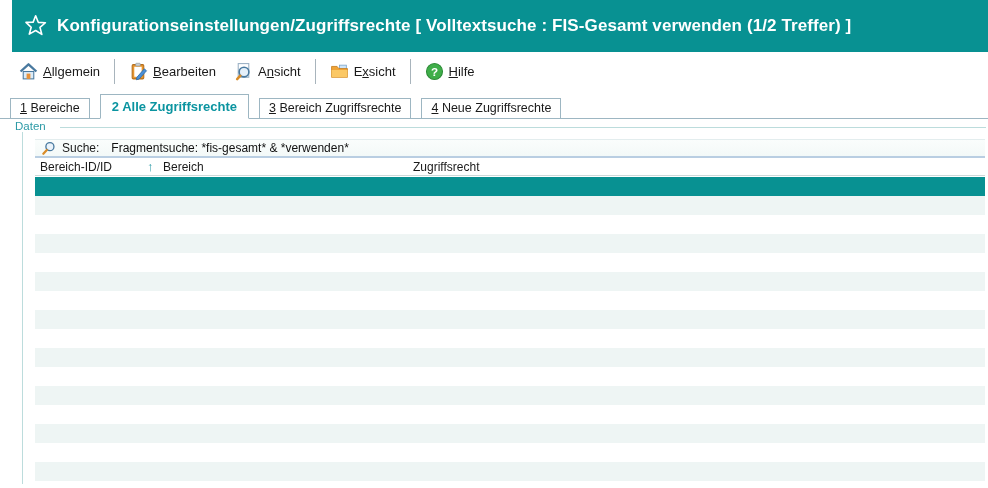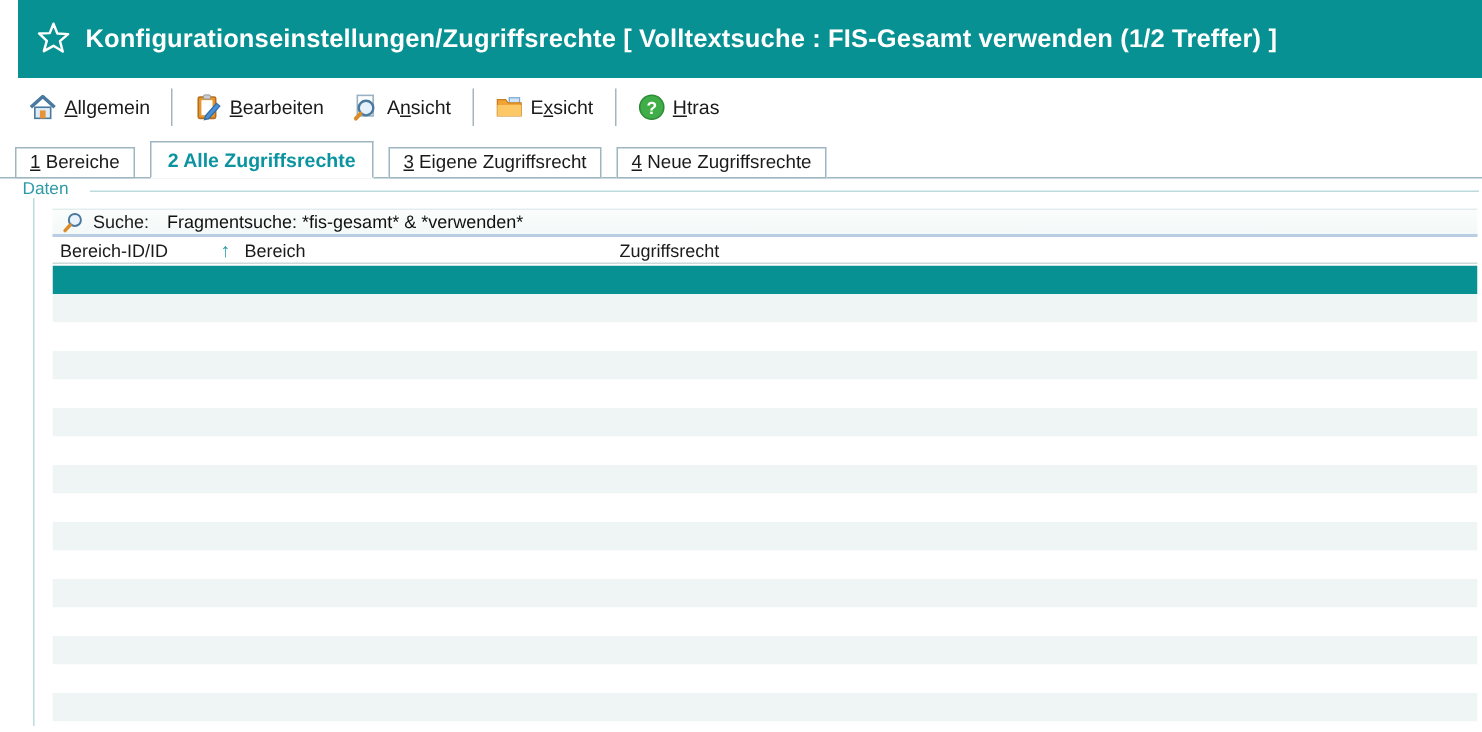--- a/index.html
+++ b/index.html
@@ -130,29 +130,29 @@
 
     <div class="tb-sep"></div>
 
     <div class="tb-item">
       <span class="tb-icon">
         <svg width="19" height="19" viewBox="0 0 18 18">
           <circle cx="9" cy="9" r="7.6" fill="#3fae49" stroke="#2e8c38" stroke-width="1"></circle>
           <text x="9" y="13" font-size="11" font-weight="bold" fill="#ffffff" text-anchor="middle" font-family="Liberation Sans, sans-serif">?</text>
         </svg>
       </span>
-      <span class="tb-label"><span></span><span class="key">H</span><span>tras</span></span>
+      <span class="tb-label"><span></span><span class="key">H</span><span>ilfe</span></span>
     </div>
   </div>
 
   <div class="tabstrip">
     <div class="tabs-inner">
       <div class="tab"><span class="key">1</span><span> Bereiche</span></div>
       <div class="tab active"><span>2</span><span> Alle Zugriffsrechte</span></div>
-      <div class="tab"><span class="key">3</span><span> Eigene Zugriffsrecht</span></div>
+      <div class="tab"><span class="key">3</span><span> Bereich Zugriffsrechte</span></div>
       <div class="tab"><span class="key">4</span><span> Neue Zugriffsrechte</span></div>
     </div>
   </div>
 
   <div class="group-label">Daten</div>
   <div class="group-border-top"></div>
   <div class="group-border-left"></div>
 
   <div class="search-row">
     <span class="sicon">

